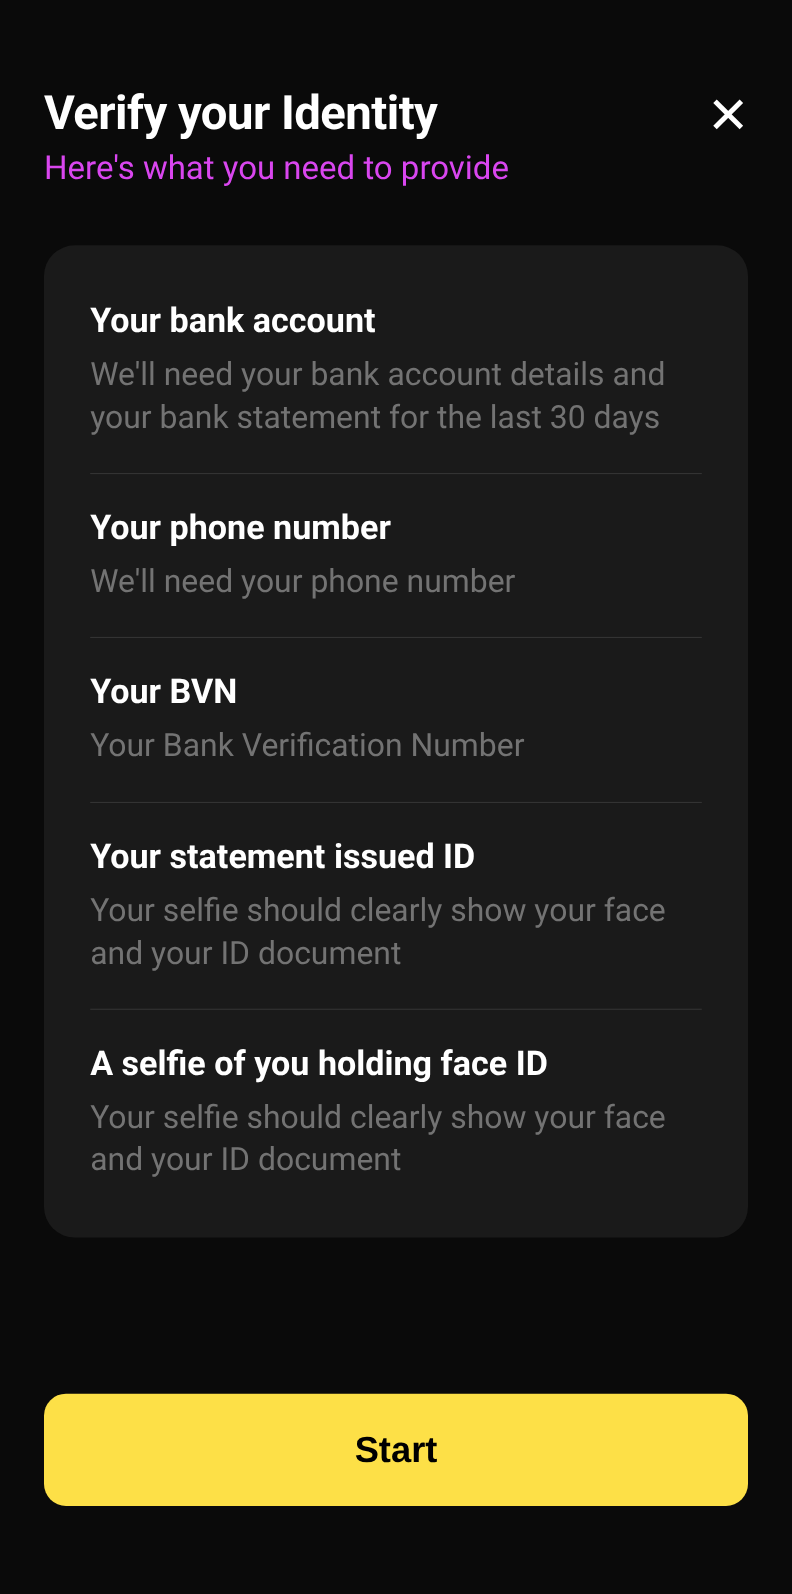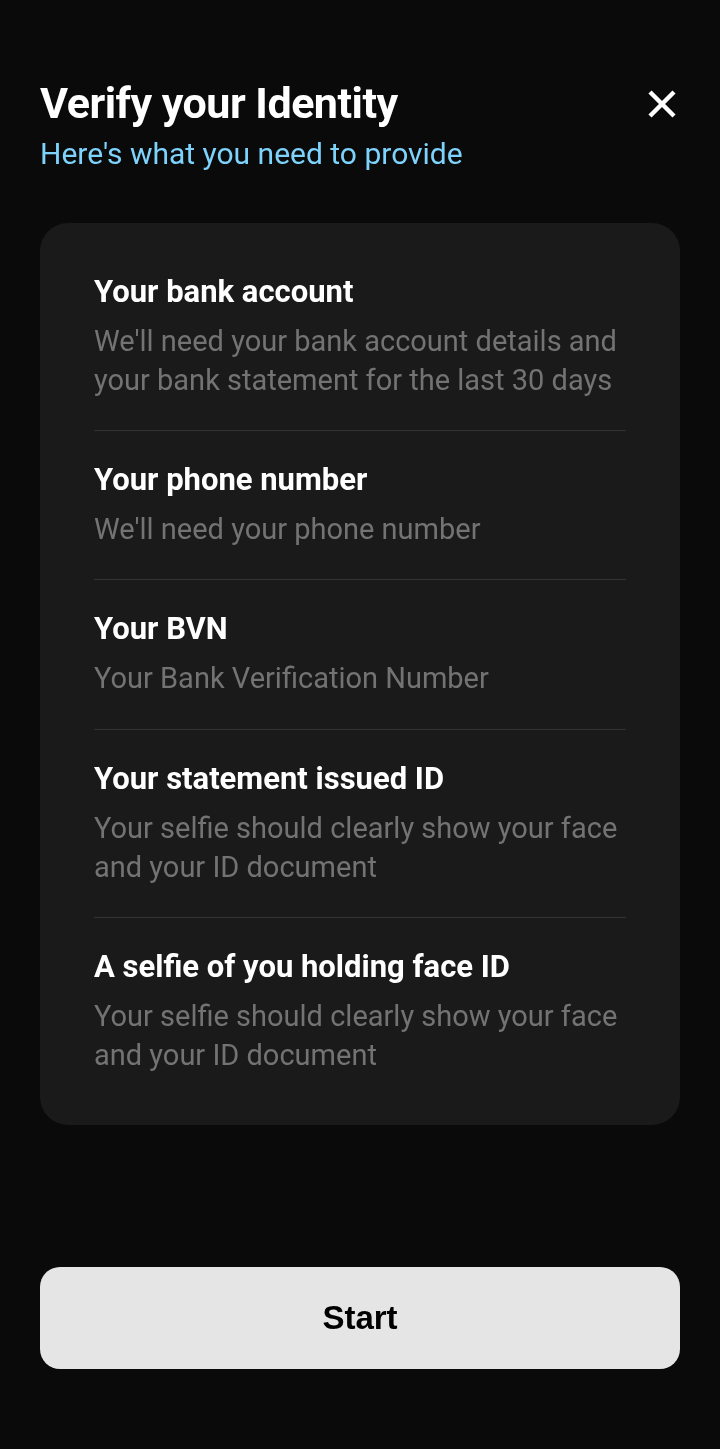--- a/index.html
+++ b/index.html
@@ -53,29 +53,29 @@
     
     .close-button svg {
       width: 36px;
       height: 36px;
       stroke: #ffffff;
       stroke-width: 3;
     }
     
     .subtitle {
       font-size: 30px;
-      color: #7dd3fc;
+      color: #d946ef;
       margin-bottom: 52px;
       font-weight: 400;
     }
     
     .card {
       background-color: #1a1a1a;
       border-radius: 28px;
-      padding: 50px 54px;
+      padding: 50px 42px;
     }
     
     .item {
       padding-bottom: 30px;
       border-bottom: 1px solid #333333;
       margin-bottom: 30px;
     }
     
     .item:last-child {
       border-bottom: none;
@@ -95,21 +95,21 @@
       color: #737373;
       line-height: 1.35;
       font-weight: 400;
     }
     
     .start-button {
       position: absolute;
       bottom: 80px;
       left: 40px;
       right: 40px;
-      background-color: #e5e5e5;
+      background-color: #fde047;
       color: #000000;
       border: none;
       border-radius: 20px;
       padding: 32px;
       font-size: 33px;
       font-weight: 600;
       cursor: pointer;
       text-align: center;
     }
   </style>

